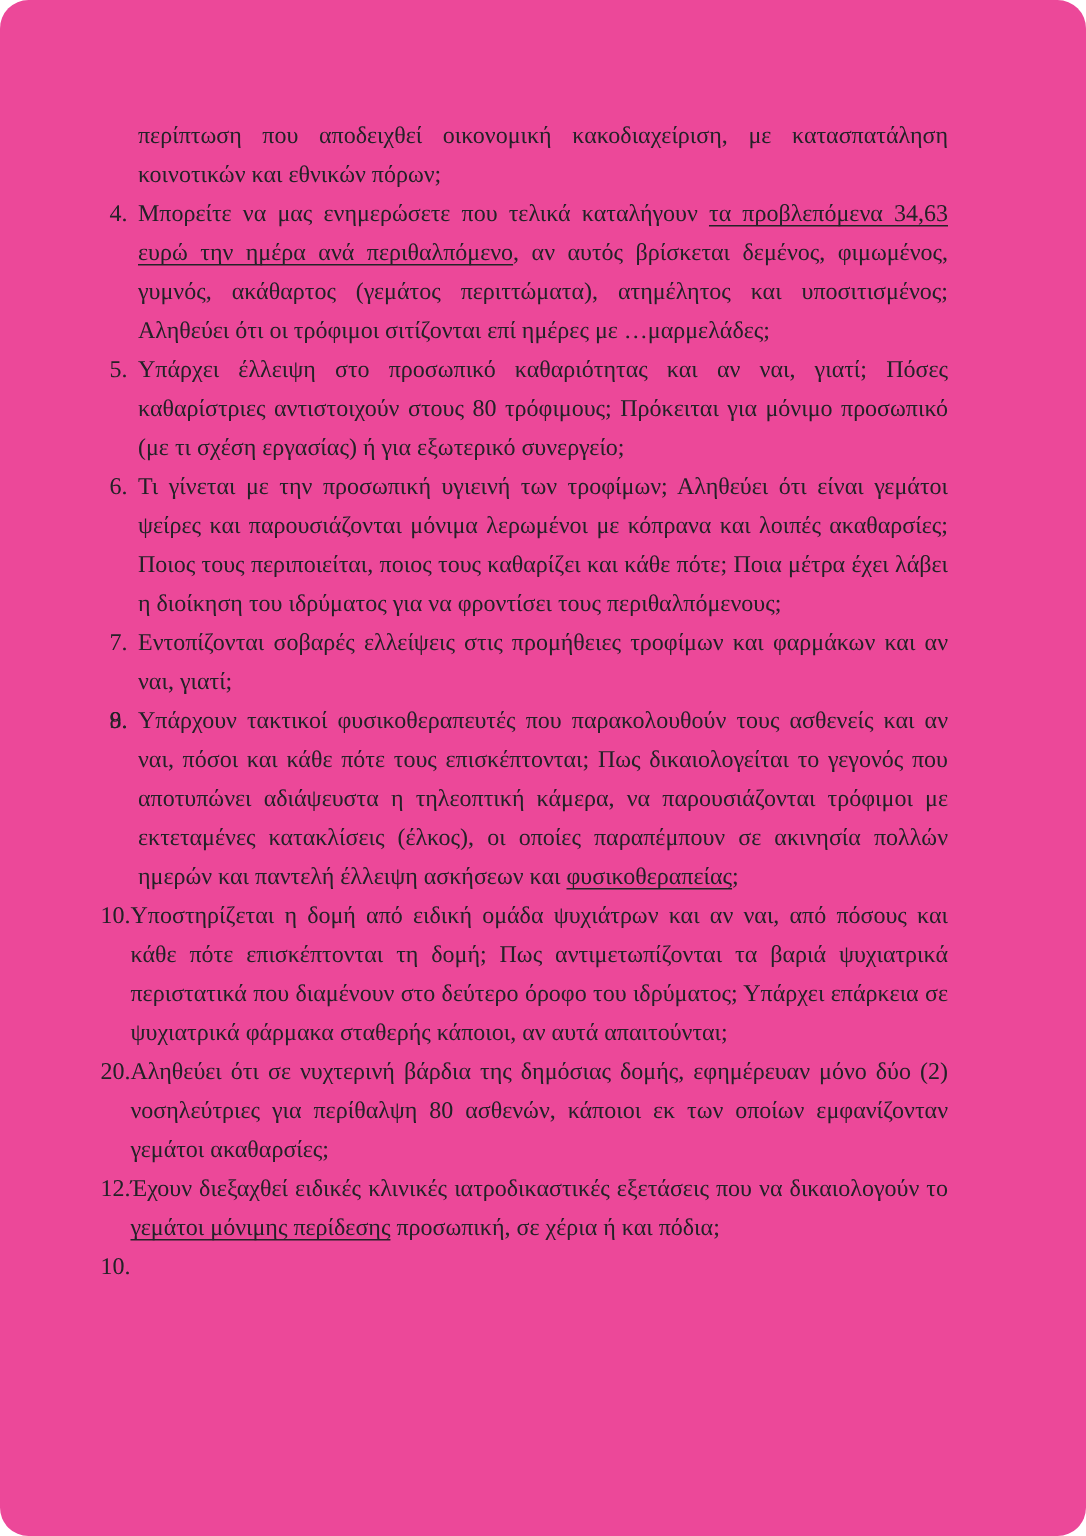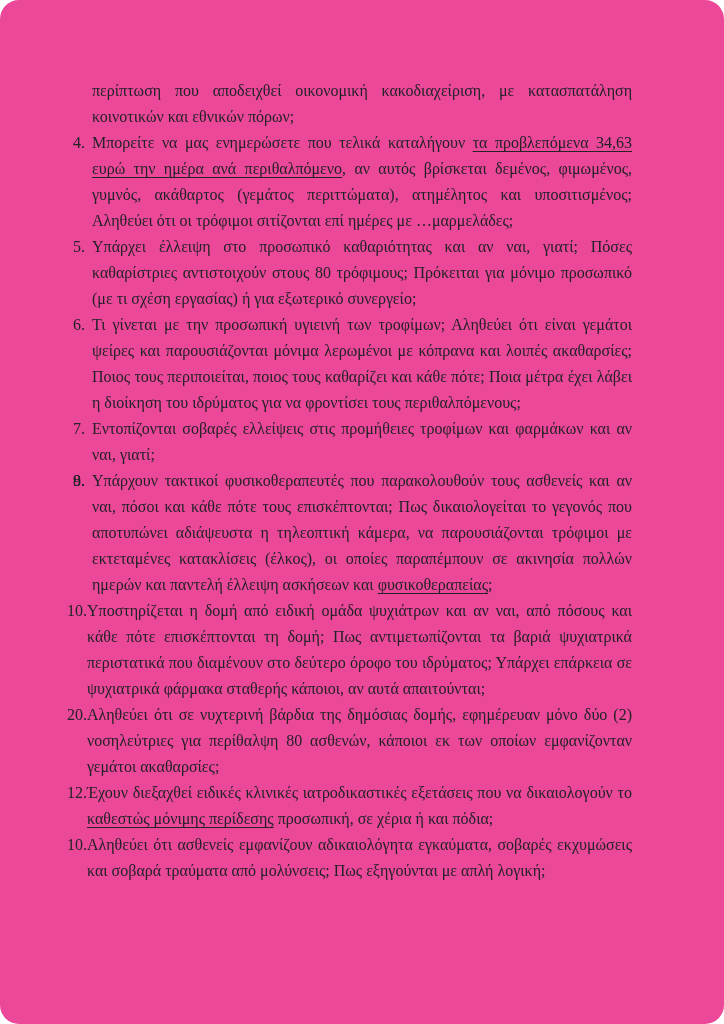--- a/index.html
+++ b/index.html
@@ -50,16 +50,16 @@
   <div class="content">
       <div class="para cont"><span class="txt"><span>περίπτωση που αποδειχθεί οικονομική κακοδιαχείριση, με κατασπατάληση κοινοτικών και εθνικών πόρων;</span></span></div>
       <div class="para one-digit"><span class="num">4.</span><span class="txt"><span>Μπορείτε να μας ενημερώσετε που τελικά καταλήγουν </span><u>τα προβλεπόμενα 34,63 ευρώ την ημέρα ανά περιθαλπόμενο</u><span>, αν αυτός βρίσκεται δεμένος, φιμωμένος, γυμνός, ακάθαρτος (γεμάτος περιττώματα), ατημέλητος και υποσιτισμένος; Αληθεύει ότι οι τρόφιμοι σιτίζονται επί ημέρες με …μαρμελάδες;</span></span></div>
       <div class="para one-digit"><span class="num">5.</span><span class="txt"><span>Υπάρχει έλλειψη στο προσωπικό καθαριότητας και αν ναι, γιατί; Πόσες καθαρίστριες αντιστοιχούν στους 80 τρόφιμους; Πρόκειται για μόνιμο προσωπικό (με τι σχέση εργασίας) ή για εξωτερικό συνεργείο;</span></span></div>
       <div class="para one-digit"><span class="num">6.</span><span class="txt"><span>Τι γίνεται με την προσωπική υγιεινή των τροφίμων; Αληθεύει ότι είναι γεμάτοι ψείρες και παρουσιάζονται μόνιμα λερωμένοι με κόπρανα και λοιπές ακαθαρσίες; Ποιος τους περιποιείται, ποιος τους καθαρίζει και κάθε πότε; Ποια μέτρα έχει λάβει η διοίκηση του ιδρύματος για να φροντίσει τους περιθαλπόμενους;</span></span></div>
       <div class="para one-digit"><span class="num">7.</span><span class="txt"><span>Εντοπίζονται σοβαρές ελλείψεις στις προμήθειες τροφίμων και φαρμάκων και αν ναι, γιατί;</span></span></div>
       <div class="para one-digit"><span class="num">8.</span></div>
       <div class="para one-digit"><span class="num">9.</span><span class="txt"><span>Υπάρχουν τακτικοί φυσικοθεραπευτές που παρακολουθούν τους ασθενείς και αν ναι, πόσοι και κάθε πότε τους επισκέπτονται; Πως δικαιολογείται το γεγονός που αποτυπώνει αδιάψευστα η τηλεοπτική κάμερα, να παρουσιάζονται τρόφιμοι με εκτεταμένες κατακλίσεις (έλκος), οι οποίες παραπέμπουν σε ακινησία πολλών ημερών και παντελή έλλειψη ασκήσεων και </span><u>φυσικοθεραπείας</u><span>;</span></span></div>
       <div class="para two-digit"><span class="num">10.</span><span class="txt"><span>Υποστηρίζεται η δομή από ειδική ομάδα ψυχιάτρων και αν ναι, από πόσους και κάθε πότε επισκέπτονται τη δομή; Πως αντιμετωπίζονται τα βαριά ψυχιατρικά περιστατικά που διαμένουν στο δεύτερο όροφο του ιδρύματος; Υπάρχει επάρκεια σε ψυχιατρικά φάρμακα σταθερής κάποιοι, αν αυτά απαιτούνται;</span></span></div>
       <div class="para two-digit"><span class="num">20.</span><span class="txt"><span>Αληθεύει ότι σε νυχτερινή βάρδια της δημόσιας δομής, εφημέρευαν μόνο δύο (2) νοσηλεύτριες για περίθαλψη 80 ασθενών, κάποιοι εκ των οποίων εμφανίζονταν γεμάτοι ακαθαρσίες;</span></span></div>
-      <div class="para two-digit"><span class="num">12.</span><span class="txt"><span>Έχουν διεξαχθεί ειδικές κλινικές ιατροδικαστικές εξετάσεις που να δικαιολογούν το </span><u>καθεστώς μόνιμης περίδεσης</u><span> προσωπική, σε χέρια ή και πόδια;</span></span></div>
-      <div class="para two-digit"><span class="num">10.</span><span class="txt"><span>Αληθεύει ότι ασθενείς εμφανίζουν αδικαιολόγητα εγκαύματα, σοβαρές εκχυμώσεις και σοβαρά τραύματα από μολύνσεις; Πως εξηγούνται με απλή λογική;</span></span></div>
+      <div class="para two-digit"><span class="num">12.</span><span class="txt"><span>Έχουν διεξαχθεί ειδικές κλινικές ιατροδικαστικές εξετάσεις που να δικαιολογούν το </span><u>γεμάτοι μόνιμης περίδεσης</u><span> προσωπική, σε χέρια ή και πόδια;</span></span></div>
+      <div class="para two-digit"><span class="num">10.</span></div>
     </div>
 </div>
 
 </body></html>

